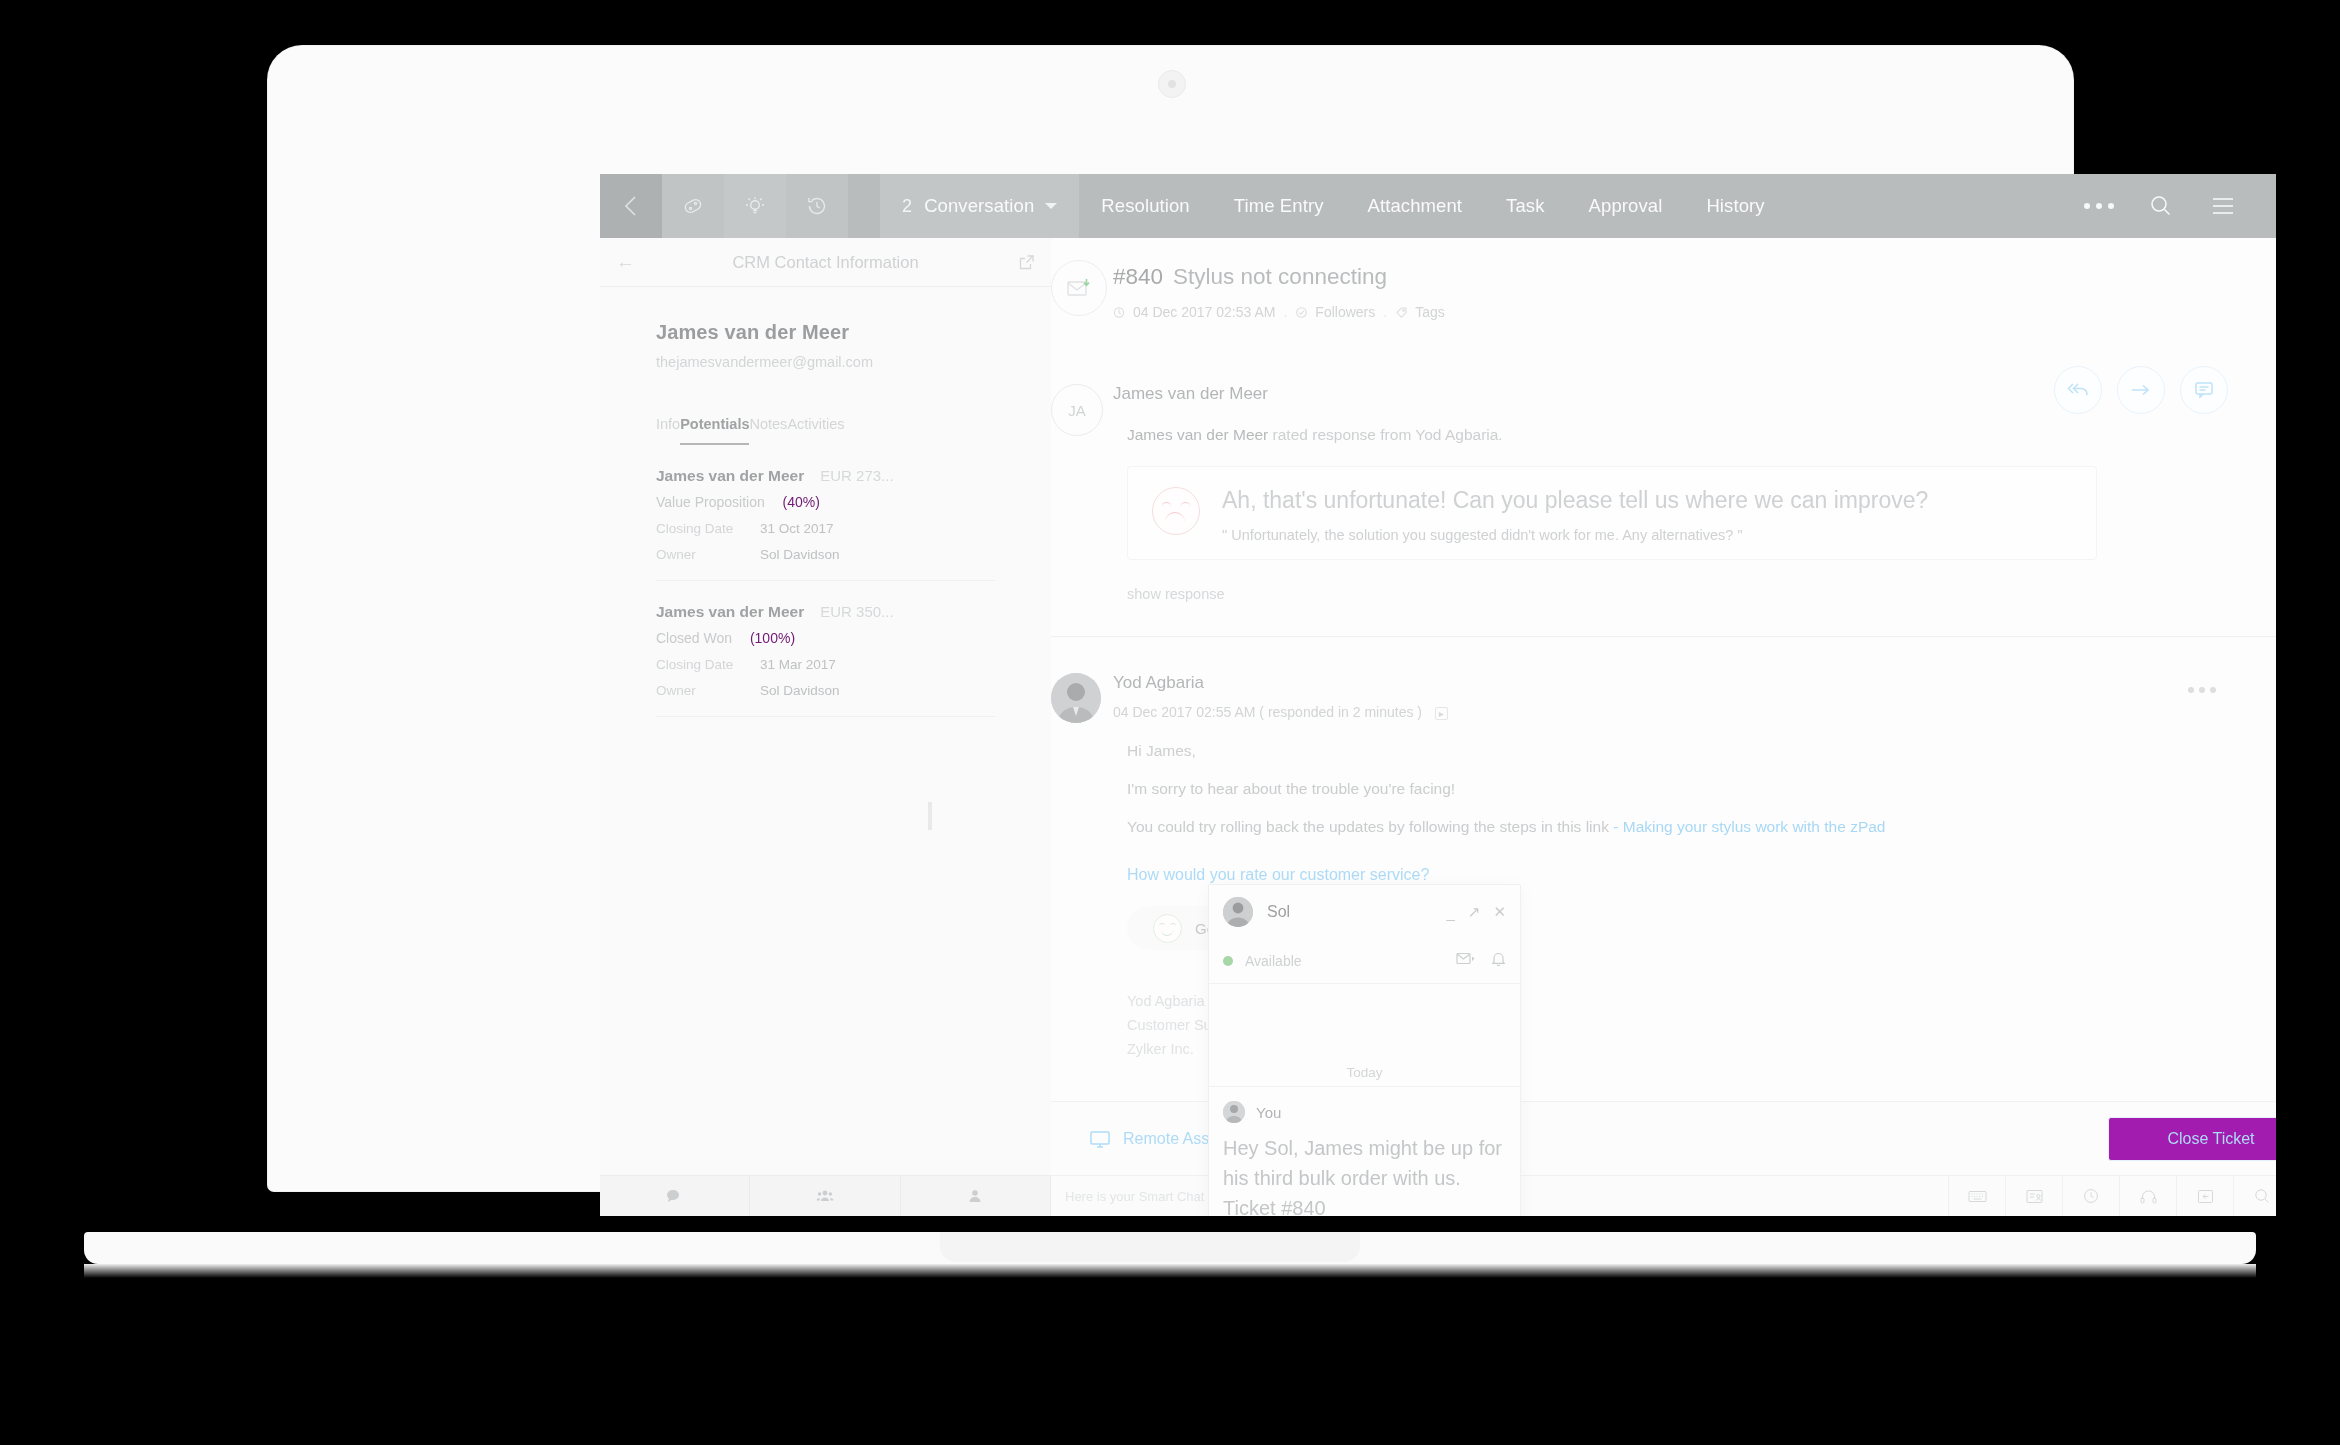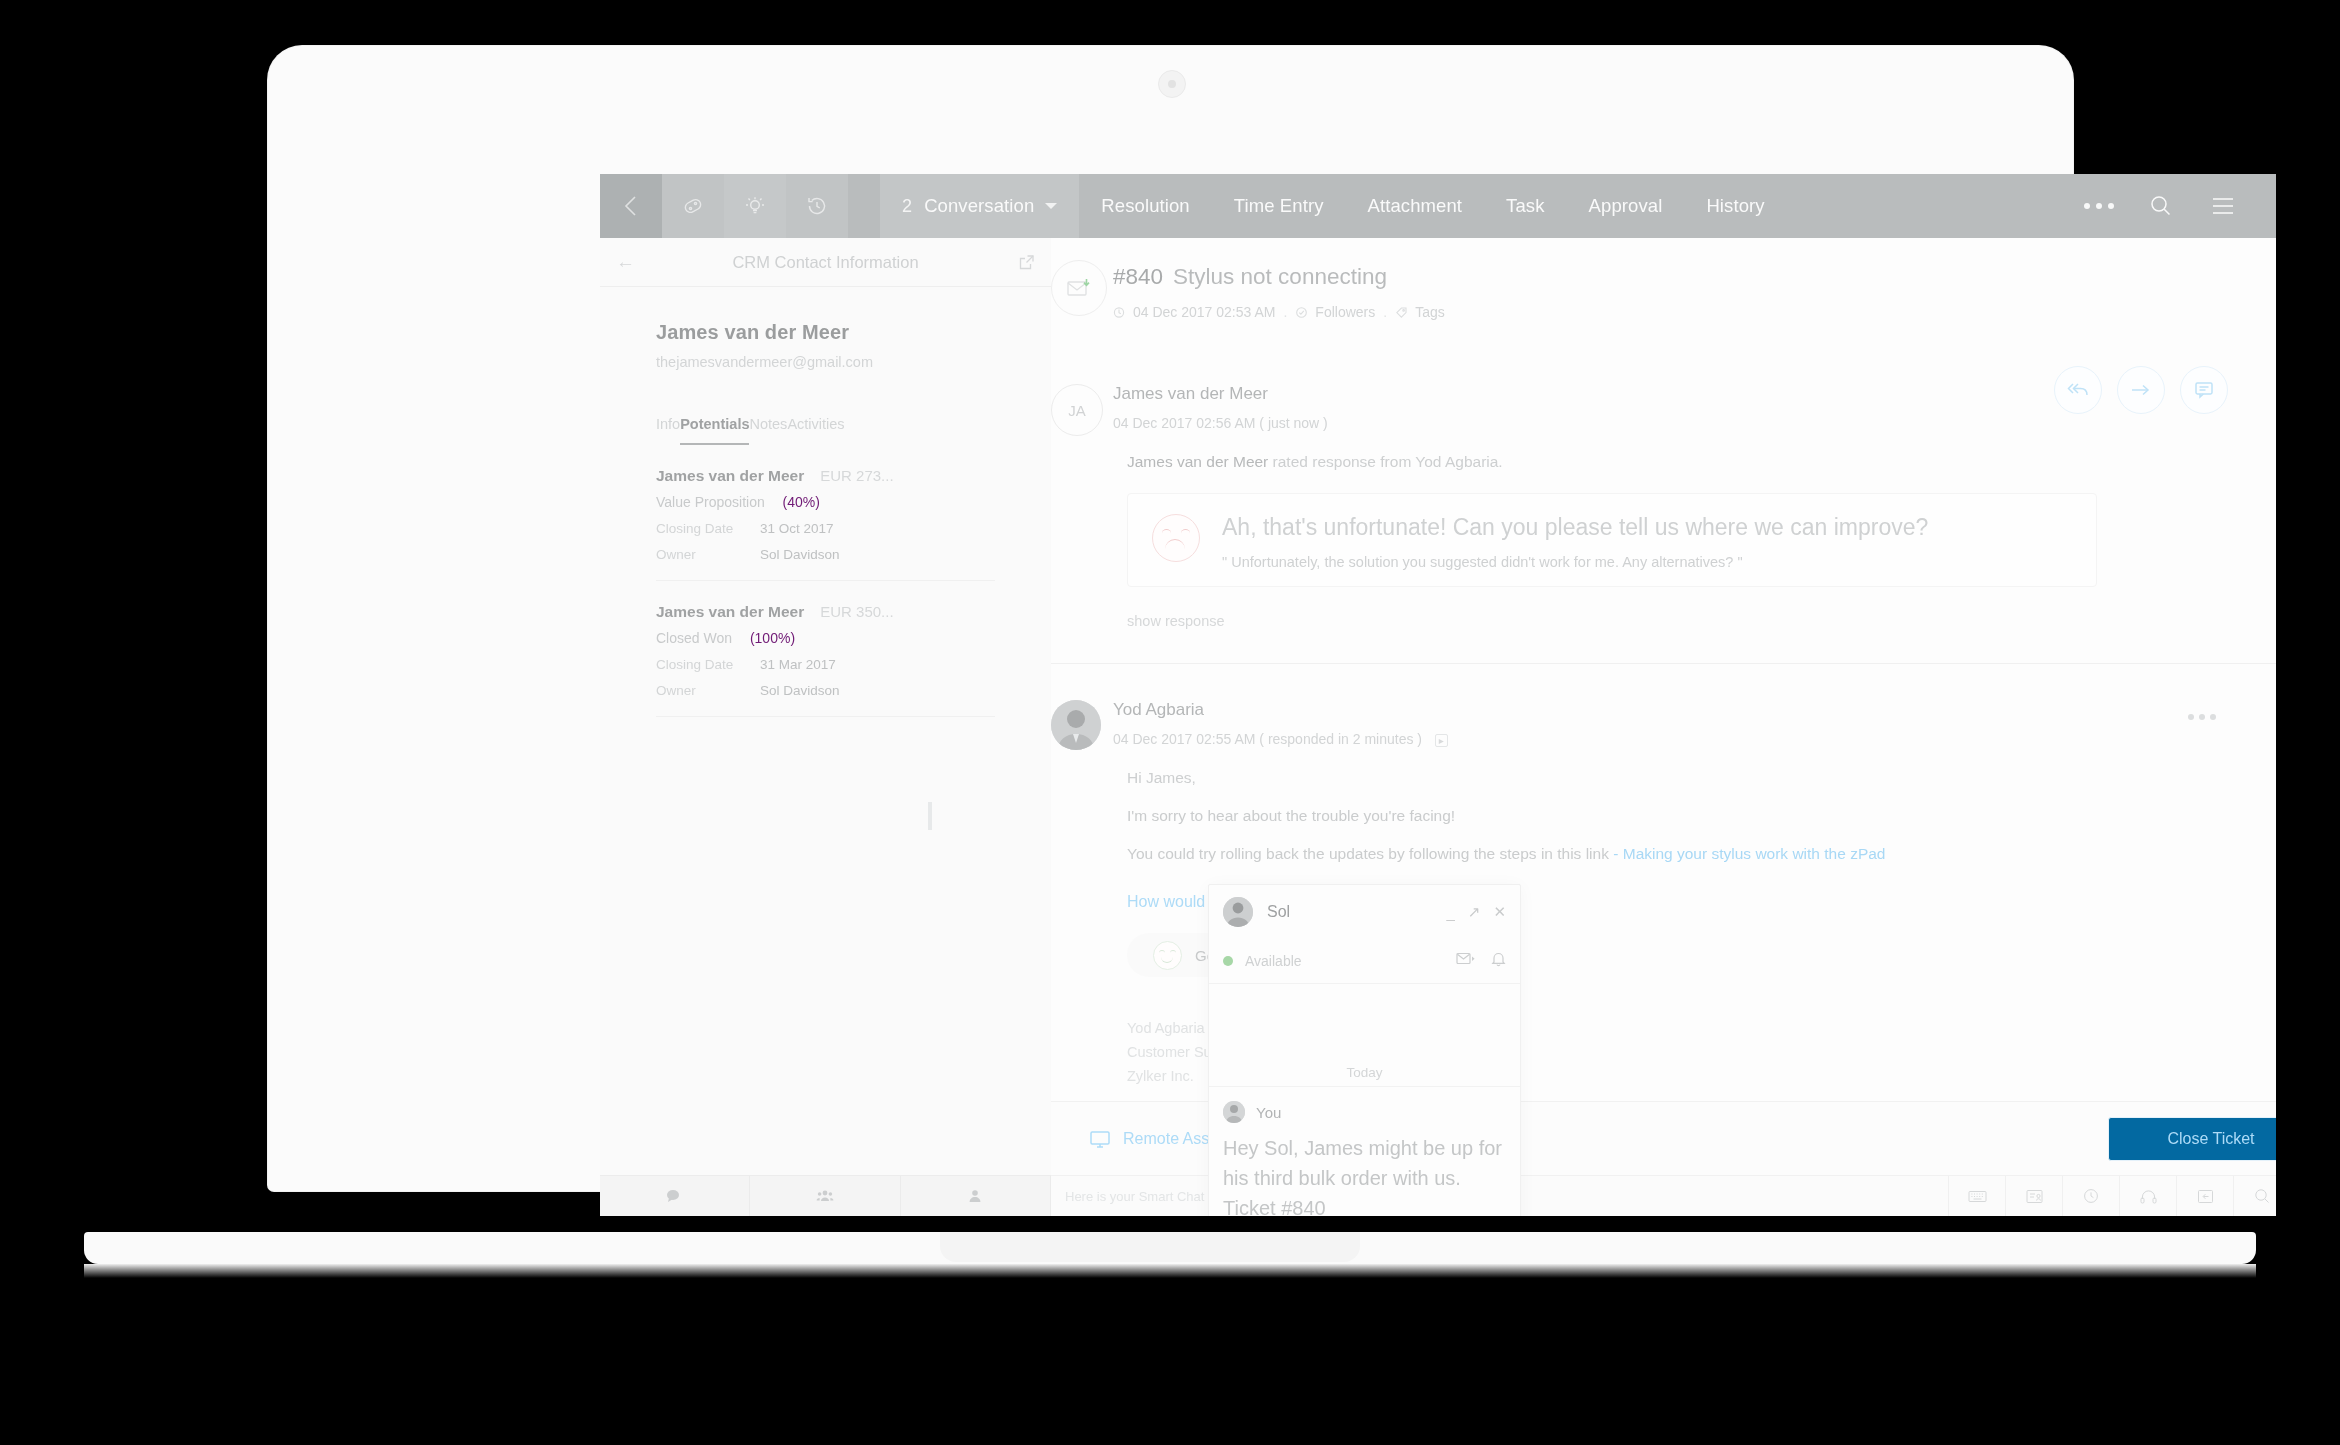--- a/index.html
+++ b/index.html
@@ -150,21 +150,21 @@
   .face-sm.green{border-color:#e4efe4;} .face-sm.green .eye{border-top-color:#d9e8d9;}
   .face-sm.green .mouth{border-bottom-color:#d9e8d9;transform:none;}
 
   #signature{margin:40px 0 0 14px;font-size:14.5px;color:#e0e2e3;line-height:1.65;}
 
   
   #main-foot{position:absolute;left:0;bottom:40px;width:1225px;height:74px;
     background:#fcfcfc;border-top:1px solid #f1f1f1;display:flex;align-items:center;padding:0 38px;}
   #remote-assist{display:flex;align-items:center;gap:12px;font-size:16px;color:#addbf7;}
   #close-ticket{margin-left:auto;height:42px;min-width:160px;border:1px solid #e4f1fa;border-radius:3px;
-    display:flex;align-items:center;justify-content:center;font-size:16px;color:#addbf7;padding:0 22px;background:#0369a1;}
+    display:flex;align-items:center;justify-content:center;font-size:16px;color:#addbf7;padding:0 22px;background:#a21caf;}
 
   #smartchat{position:absolute;left:0;bottom:0;width:1225px;height:40px;background:#fbfbfb;
     border-top:1px solid #f1f1f1;display:flex;align-items:center;padding-left:14px;}
   #smartchat-text{font-size:13px;color:#e3e5e6;}
   #smartchat-icons{margin-left:auto;display:flex;height:40px;}
   .sc-cell{width:56px;height:40px;display:flex;align-items:center;justify-content:center;border-left:1px solid #f0f0f0;}
 
   
   #chatwin{position:absolute;left:608px;top:710px;width:311px;height:460px;
     background:#fdfdfd;border:1px solid #f0f0f0;border-radius:2px;
@@ -459,21 +459,20 @@
                 </g>
               </svg>
           </div>
         </div>
 
         <div class="thread-block" id="msg1">
           <div class="msg-avatar">
             <span>JA</span>
           </div>
           <div class="msg-name">James van der Meer</div>
-          <div class="msg-time">04 Dec 2017 02:56 AM ( just now )</div>
           <div class="msg-body">
             <span class="strong">James van der Meer</span><span> rated response from Yod Agbaria.</span>
           </div>
 
           <div id="rating-card">
             <div class="face">
               <span class="eye l"></span>
                 <span class="eye r"></span>
                 <span class="mouth"></span>
             </div>

